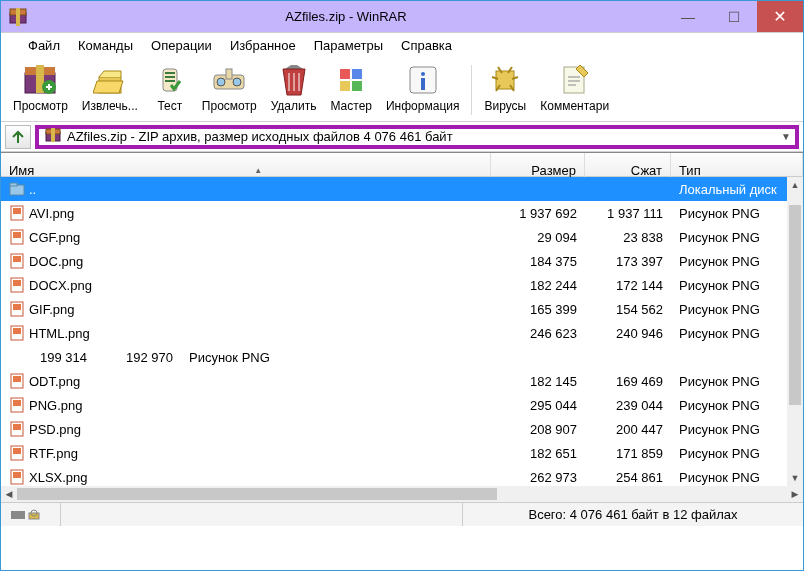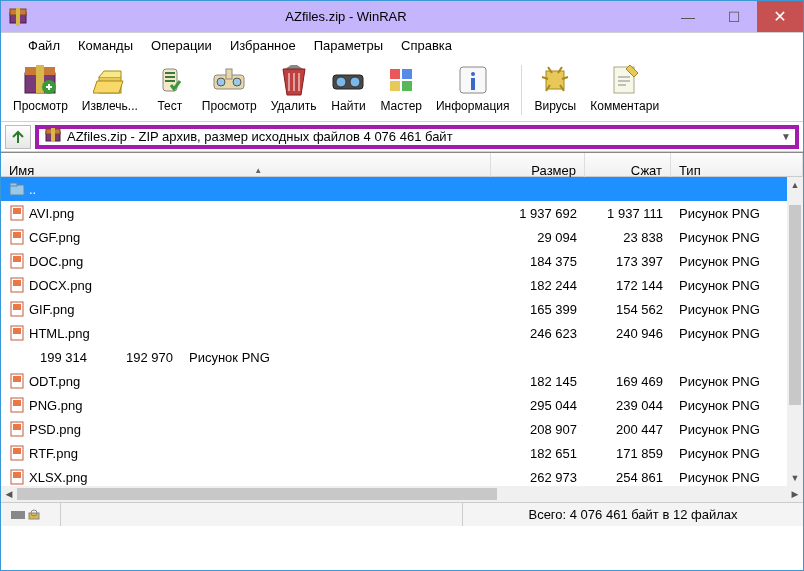--- a/index.html
+++ b/index.html
@@ -128,30 +128,20 @@
           <path d="M8 6 L14 2 L20 2 L26 6 Z" fill="#888"></path>
           <path d="M6 6 L28 6 L24 32 L10 32 Z" fill="#c04040" stroke="#802020"></path>
           <path d="M12 10v18M17 10v18M22 10v18" stroke="#fff"></path>
         </svg>
       </div>
       <span>Удалить</span>
     </div>
     <div class="tool-btn">
       <div class="ico">
         <svg width="34" height="34">
-          <rect x="2" y="12" width="30" height="14" rx="3" fill="#4a4a4a" stroke="#222"></rect>
-          <circle cx="10" cy="19" r="5" fill="#7ab8e8" stroke="#333"></circle>
-          <circle cx="24" cy="19" r="5" fill="#7ab8e8" stroke="#333"></circle>
-        </svg>
-      </div>
-      <span>Найти</span>
-    </div>
-    <div class="tool-btn">
-      <div class="ico">
-        <svg width="34" height="34">
           <rect x="6" y="6" width="10" height="10" fill="#e85858"></rect>
           <rect x="18" y="6" width="10" height="10" fill="#5888e8"></rect>
           <rect x="6" y="18" width="10" height="10" fill="#e8c858"></rect>
           <rect x="18" y="18" width="10" height="10" fill="#58b858"></rect>
         </svg>
       </div>
       <span>Мастер</span>
     </div>
     <div class="tool-btn">
       <div class="ico">
@@ -220,20 +210,21 @@
           <span class="file-ico">
             <svg width="16" height="16">
               <rect x="1" y="4" width="14" height="10" fill="#9ac8e8" stroke="#5a88a8"></rect>
               <rect x="1" y="2" width="7" height="3" fill="#9ac8e8" stroke="#5a88a8"></rect>
             </svg>
           </span>
           <span>..</span>
         </div>
         <div class="cell size"></div>
         <div class="cell packed"></div>
+        <div class="cell type">Локальный диск</div>
       </div>
     <div class="row">
         <div class="cell name">
           <span class="file-ico">
             <svg width="16" height="16">
               <rect x="2" y="1" width="12" height="14" fill="#fff" stroke="#c85838"></rect>
               <rect x="4" y="3" width="8" height="6" fill="#e87848"></rect>
             </svg>
           </span>
           <span>AVI.png</span>

